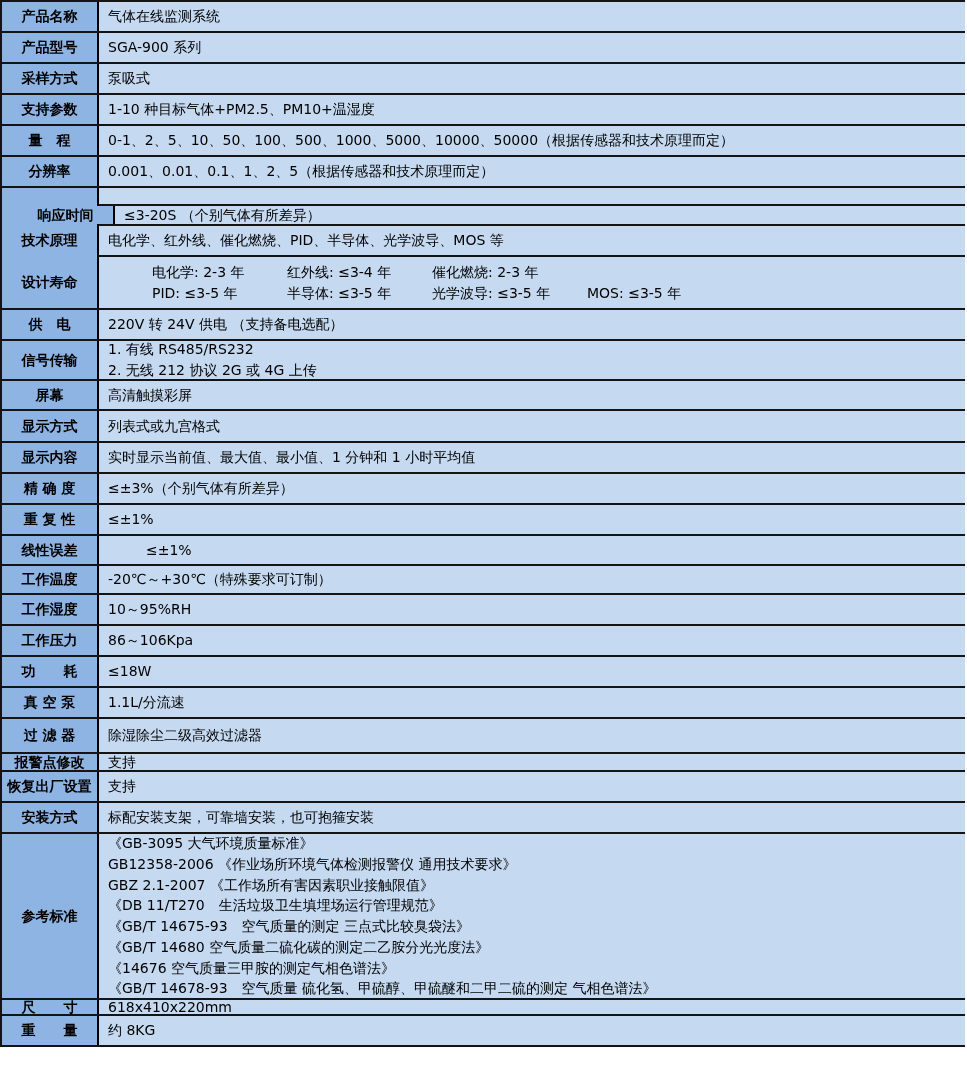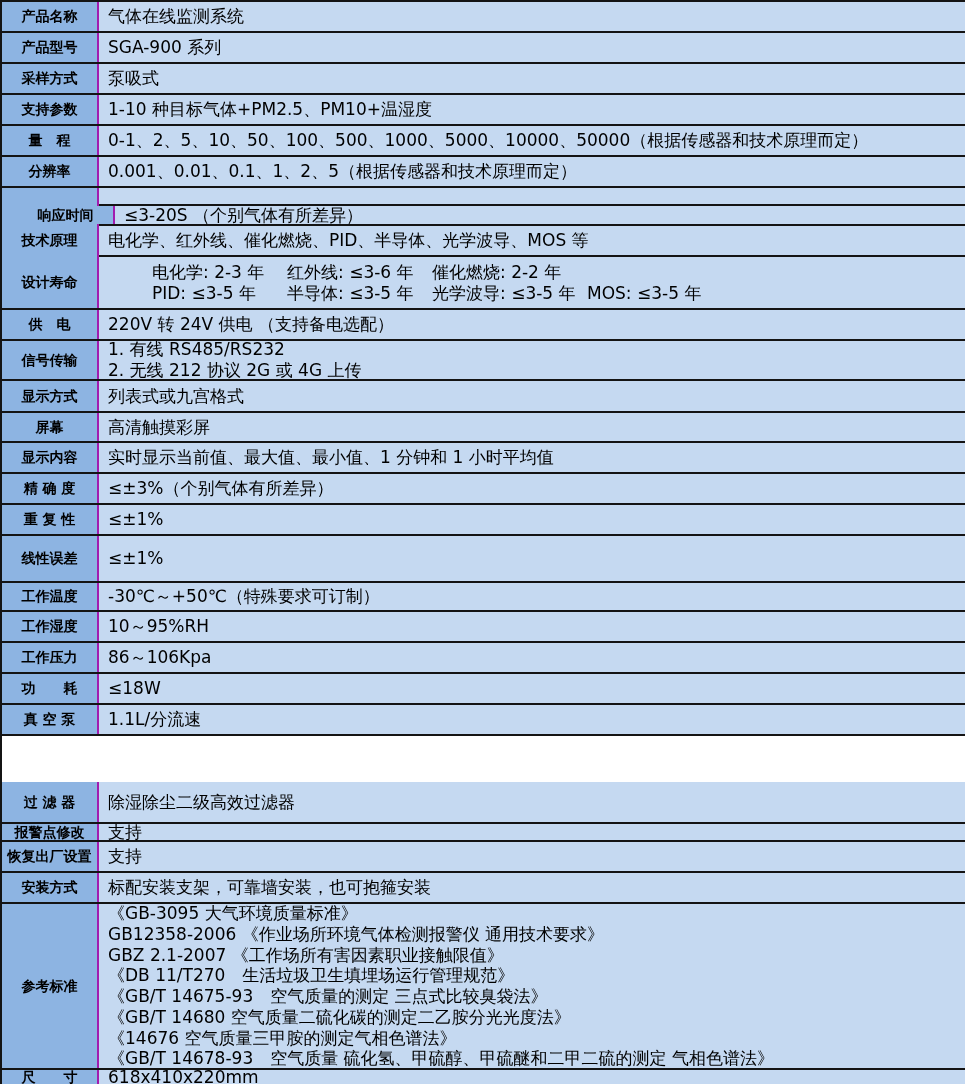--- a/index.html
+++ b/index.html
@@ -18,40 +18,40 @@
     display: flex;
     box-sizing: border-box;
     border-bottom: 2px solid #141414;
     background: #C5D9F1;
   }
   .label-cell {
     width: 97px;
     flex: 0 0 97px;
     box-sizing: border-box;
     background: #8DB4E2;
-    border-right: 2px solid #a21caf;
+    border-right: 2px solid #000000;
     display: flex;
     align-items: center;
     justify-content: center;
     text-align: center;
     font-size: 14px;
     font-weight: bold;
     color: #000000;
     line-height: 17px;
     padding: 0 1px;
   }
   .value-cell {
     flex: 1 1 auto;
     box-sizing: border-box;
     padding-left: 9px;
     padding-right: 4px;
     display: flex;
     flex-direction: column;
     justify-content: center;
-    font-size: 17px;
+    font-size: 14px;
     color: #000000;
     overflow: hidden;
   }
   .line {
     line-height: 20.75px;
     white-space: nowrap;
   }
   .line .seg { display: inline-block; }
   .line.multi .seg:nth-child(1) { min-width: 135px; }
   .line.multi .seg:nth-child(2) { min-width: 145px; }
@@ -111,77 +111,77 @@
     </div>
     <div class="row" style="height: 31px;">
       <div class="label-cell">技术原理</div>
       <div class="value-cell">
         <div class="line"><span class="seg">电化学、红外线、催化燃烧、PID、半导体、光学波导、MOS 等</span></div>
       </div>
     </div>
     <div class="row" style="height: 53px; gap: 44px;">
       <div class="label-cell">设计寿命</div>
       <div class="value-cell">
-        <div class="line multi"><span class="seg">电化学: 2-3 年</span><span class="seg">红外线: ≤3-6 年</span><span class="seg">催化燃烧: 2-2 年</span></div>
+        <div class="line multi"><span class="seg">电化学: 2-3 年</span><span class="seg">红外线: ≤3-4 年</span><span class="seg">催化燃烧: 2-3 年</span></div>
         <div class="line multi"><span class="seg">PID: ≤3-5 年</span><span class="seg">半导体: ≤3-5 年</span><span class="seg">光学波导: ≤3-5 年</span><span class="seg">MOS: ≤3-5 年</span></div>
       </div>
     </div>
     <div class="row" style="height: 31px;">
       <div class="label-cell">供　电</div>
       <div class="value-cell">
         <div class="line"><span class="seg">220V 转 24V 供电 （支持备电选配）</span></div>
       </div>
     </div>
     <div class="row" style="height: 40px;">
       <div class="label-cell">信号传输</div>
       <div class="value-cell">
         <div class="line"><span class="seg">1. 有线 RS485/RS232</span></div>
         <div class="line"><span class="seg">2. 无线 212 协议 2G 或 4G 上传</span></div>
       </div>
     </div>
+    <div class="row" style="height: 30px;">
+      <div class="label-cell">屏幕</div>
+      <div class="value-cell">
+        <div class="line"><span class="seg">高清触摸彩屏</span></div>
+      </div>
+    </div>
     <div class="row" style="height: 32px;">
       <div class="label-cell">显示方式</div>
       <div class="value-cell">
         <div class="line"><span class="seg">列表式或九宫格式</span></div>
       </div>
     </div>
-    <div class="row" style="height: 30px;">
-      <div class="label-cell">屏幕</div>
-      <div class="value-cell">
-        <div class="line"><span class="seg">高清触摸彩屏</span></div>
-      </div>
-    </div>
     <div class="row" style="height: 31px;">
       <div class="label-cell">显示内容</div>
       <div class="value-cell">
         <div class="line"><span class="seg">实时显示当前值、最大值、最小值、1 分钟和 1 小时平均值</span></div>
       </div>
     </div>
     <div class="row" style="height: 31px; justify-content: flex-end;">
       <div class="label-cell">精 确 度</div>
       <div class="value-cell">
         <div class="line"><span class="seg">≤±3%（个别气体有所差异）</span></div>
       </div>
     </div>
     <div class="row" style="height: 31px;">
       <div class="label-cell">重 复 性</div>
       <div class="value-cell">
         <div class="line"><span class="seg">≤±1%</span></div>
       </div>
     </div>
-    <div class="row" style="height: 47px;">
+    <div class="row" style="height: 30px; gap: 38px;">
       <div class="label-cell">线性误差</div>
       <div class="value-cell">
         <div class="line"><span class="seg">≤±1%</span></div>
       </div>
     </div>
     <div class="row" style="height: 29px;">
       <div class="label-cell">工作温度</div>
       <div class="value-cell">
-        <div class="line"><span class="seg">-30℃～+50℃（特殊要求可订制）</span></div>
+        <div class="line"><span class="seg">-20℃～+30℃（特殊要求可订制）</span></div>
       </div>
     </div>
     <div class="row" style="height: 31px;">
       <div class="label-cell">工作湿度</div>
       <div class="value-cell">
         <div class="line"><span class="seg">10～95%RH</span></div>
       </div>
     </div>
     <div class="row" style="height: 31px;">
       <div class="label-cell">工作压力</div>
@@ -194,21 +194,21 @@
       <div class="value-cell">
         <div class="line"><span class="seg">≤18W</span></div>
       </div>
     </div>
     <div class="row" style="height: 31px;">
       <div class="label-cell">真 空 泵</div>
       <div class="value-cell">
         <div class="line"><span class="seg">1.1L/分流速</span></div>
       </div>
     </div>
-    <div class="row" style="height: 42px; margin-top: 46px;">
+    <div class="row" style="height: 35px;">
       <div class="label-cell">过 滤 器</div>
       <div class="value-cell">
         <div class="line"><span class="seg">除湿除尘二级高效过滤器</span></div>
       </div>
     </div>
     <div class="row" style="height: 18px;">
       <div class="label-cell">报警点修改</div>
       <div class="value-cell">
         <div class="line"><span class="seg">支持</span></div>
       </div>

